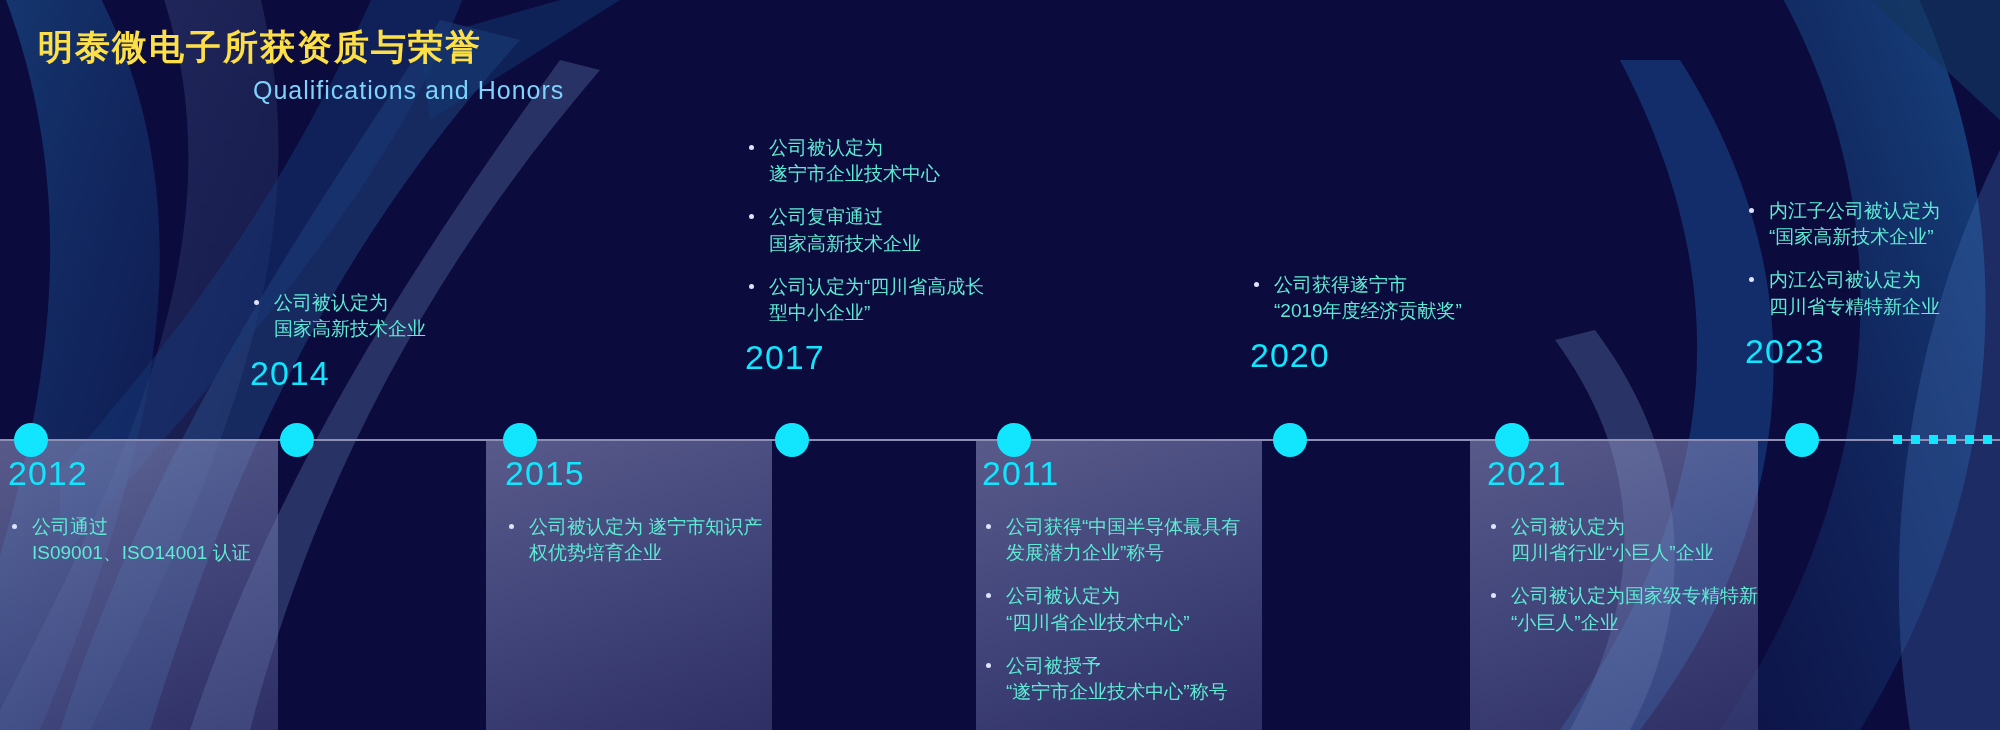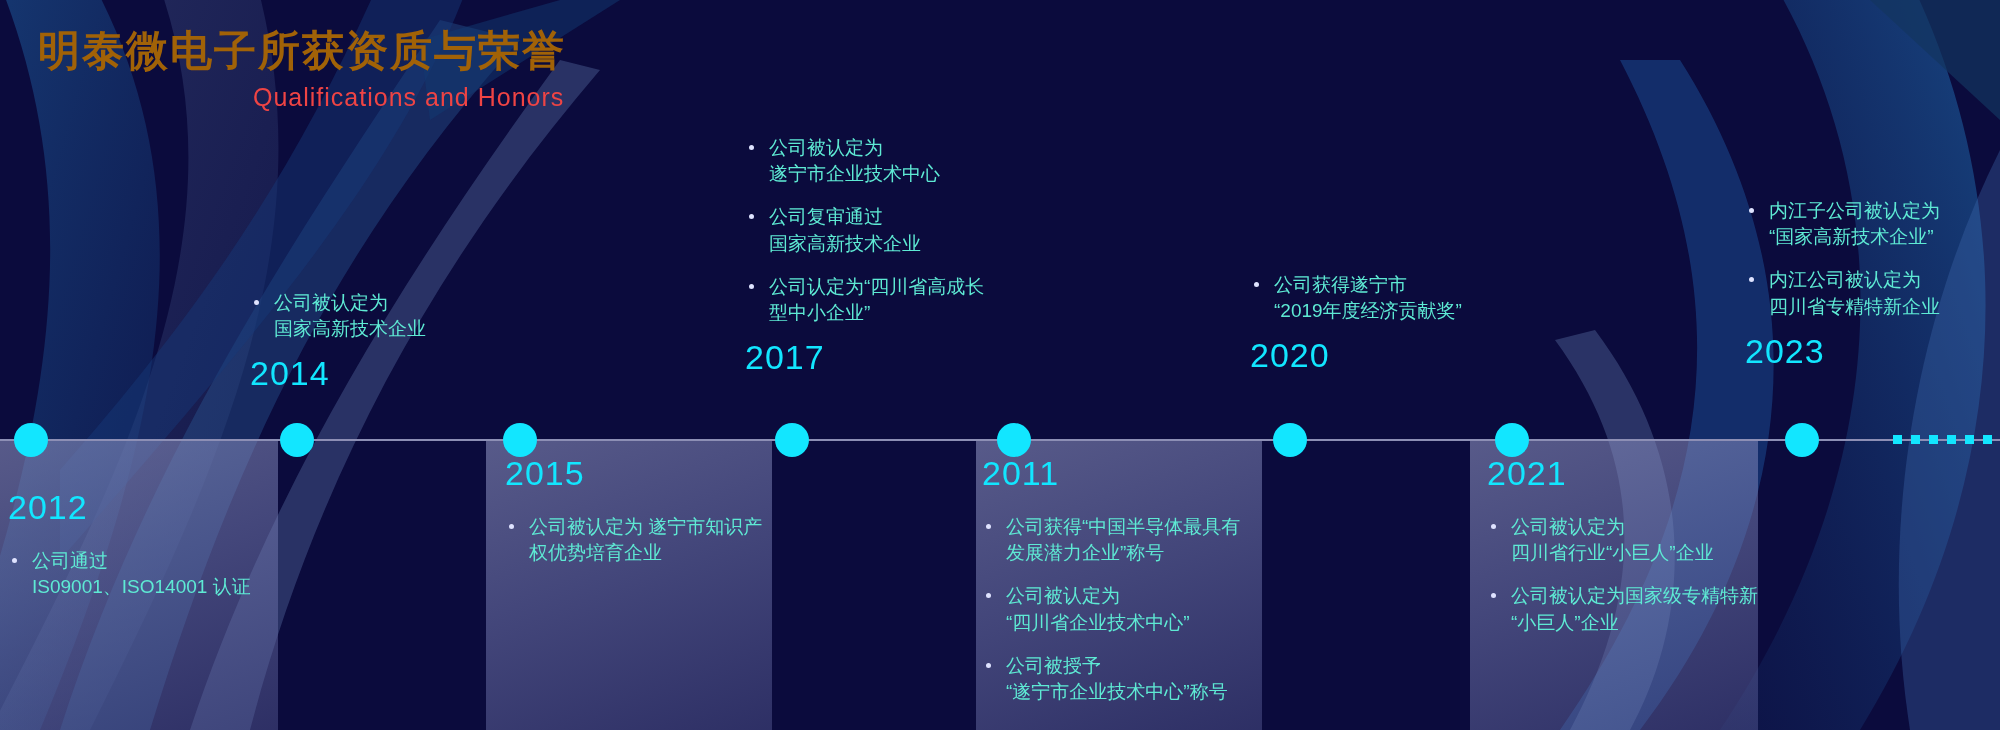--- a/index.html
+++ b/index.html
@@ -10,25 +10,25 @@
     position:relative;
   }
   #stage{position:absolute;inset:0;width:2000px;height:730px;overflow:hidden;}
 
   
   .bg-svg{position:absolute;left:0;top:0;width:2000px;height:730px;}
 
   
   .header{position:absolute;left:38px;top:28px;}
   .title{
-    font-size:42px;font-weight:bold;color:#a16207;letter-spacing:2px;
+    font-size:35px;font-weight:bold;color:#fde047;letter-spacing:2px;
     line-height:1.1;white-space:nowrap;
   }
   .subtitle{
-    font-size:25px;color:#ef4444;margin-top:9px;margin-left:215px;
+    font-size:25px;color:#7dd3fc;margin-top:9px;margin-left:215px;
     letter-spacing:1px;white-space:nowrap;
   }
 
   
   .axis{
     position:absolute;left:0;top:439px;width:2000px;height:2px;
     background:#8d8fb5;
   }
   .dash-tail{position:absolute;top:435px;right:8px;display:flex;gap:9px;}
   .dash-tail i{display:block;width:9px;height:9px;background:#12e6ff;}
@@ -59,21 +59,21 @@
   .bullets li::before{
     content:"";position:absolute;left:4px;top:10px;
     width:5px;height:5px;border-radius:50%;background:#dfe3ff;
   }
 
   
   .entry.above .year{margin-top:14px;}
   
   .entry.below .bullets{margin-top:24px;}
 
-  .entry.e2012{left:8px;top:456px;width:300px;margin-top:34px;}
+  .entry.e2012{left:8px;top:456px;width:300px;}
   .entry.e2014{left:250px;top:290px;width:300px;}
   .entry.e2015{left:473px;top:456px;width:270px;margin-left:32px;}
   .entry.e2017{left:745px;top:135px;width:300px;}
   .entry.e2018{left:982px;top:456px;width:290px;}
   .entry.e2020{left:1250px;top:272px;width:300px;}
   .entry.e2021{left:1487px;top:456px;width:300px;}
   .entry.e2023{left:1745px;top:198px;width:290px;}
 
   .entry.e2015 .bullets li{white-space:normal;}
   .entry.e2015{width:268px;}

